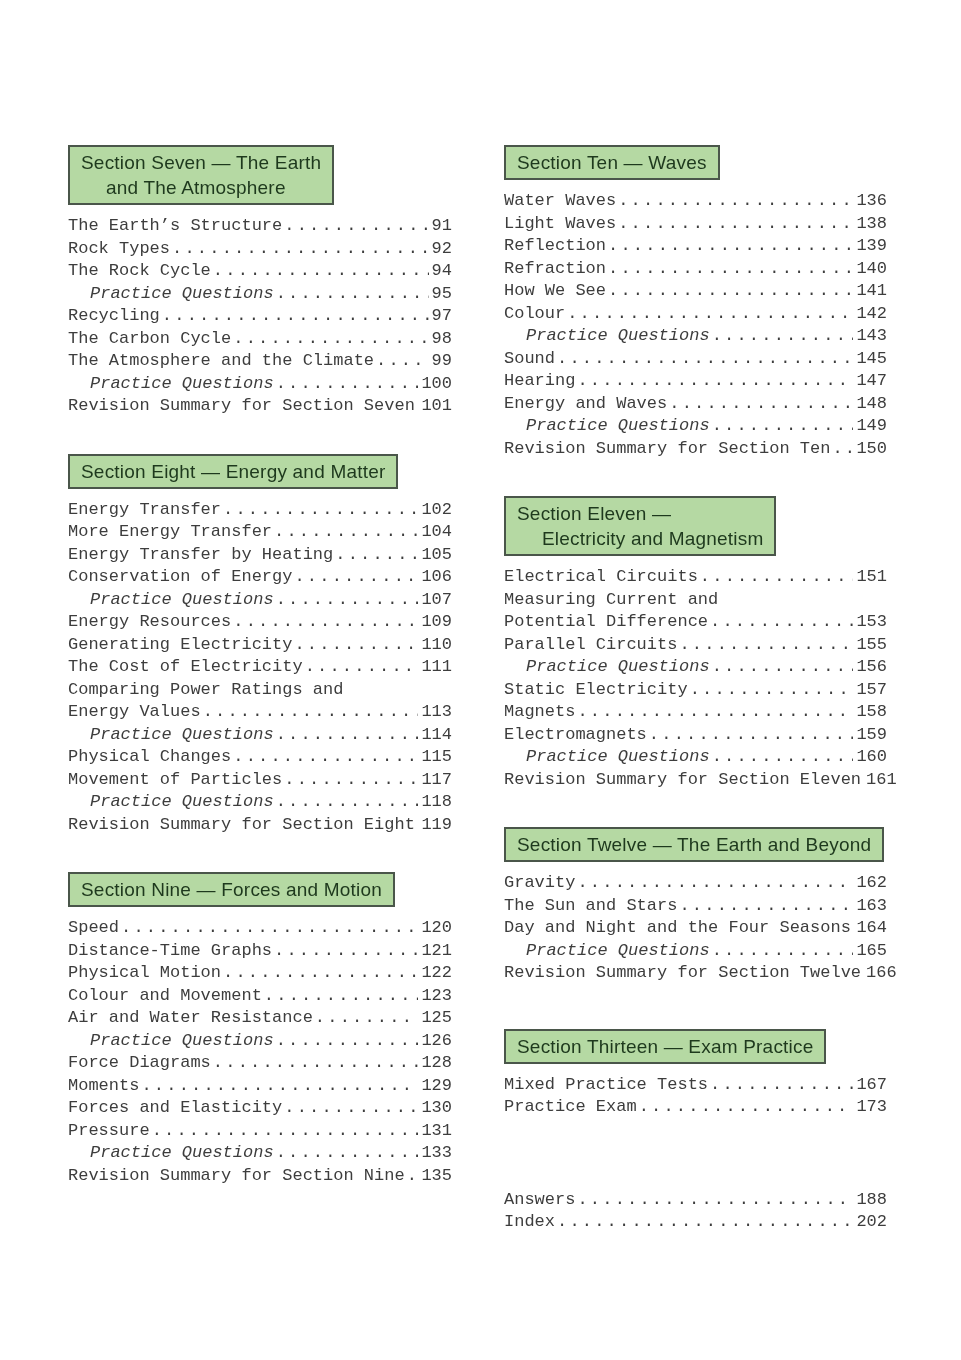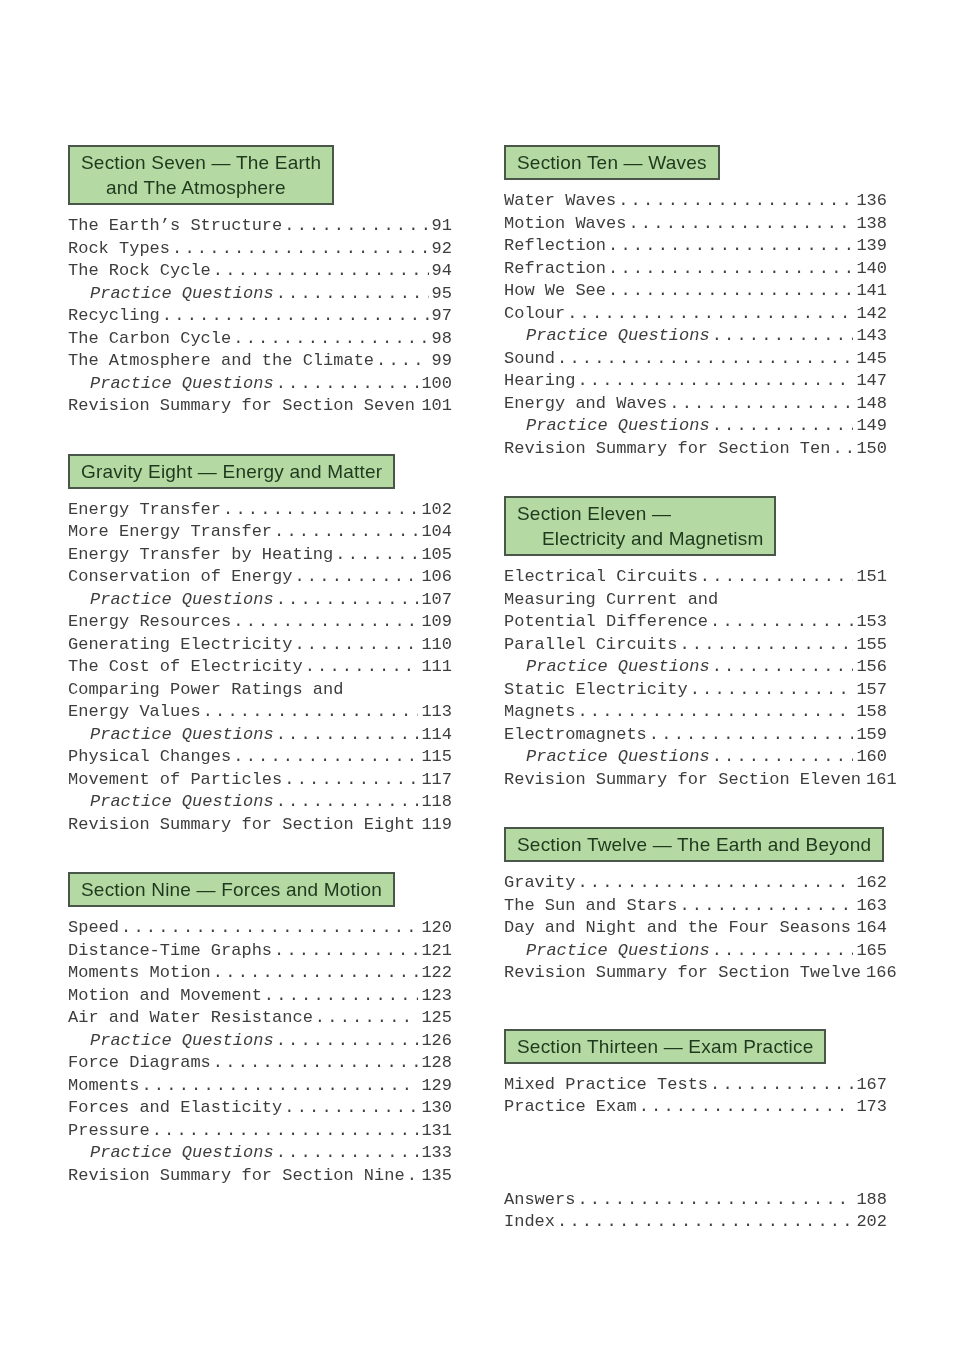--- a/index.html
+++ b/index.html
@@ -117,21 +117,21 @@
             <span class="toc-label">Practice Questions</span>
             <span class="dots"></span>
             <span class="toc-page-num">100</span>
           </div>
           <div class="toc-row">
             <span class="toc-label">Revision Summary for Section Seven</span>
             <span class="dots"></span>
             <span class="toc-page-num">101</span>
           </div>
         </div></section>
-      <section class="toc-section"><div class="section-header"><div class="header-line">Gravity Eight — Energy and Matter</div></div><div class="toc-list">
+      <section class="toc-section"><div class="section-header"><div class="header-line">Section Eight — Energy and Matter</div></div><div class="toc-list">
           <div class="toc-row">
             <span class="toc-label">Energy Transfer</span>
             <span class="dots"></span>
             <span class="toc-page-num">102</span>
           </div>
           <div class="toc-row">
             <span class="toc-label">More Energy Transfer</span>
             <span class="dots"></span>
             <span class="toc-page-num">104</span>
           </div>
@@ -204,26 +204,26 @@
             <span class="toc-label">Speed</span>
             <span class="dots"></span>
             <span class="toc-page-num">120</span>
           </div>
           <div class="toc-row">
             <span class="toc-label">Distance-Time Graphs</span>
             <span class="dots"></span>
             <span class="toc-page-num">121</span>
           </div>
           <div class="toc-row">
-            <span class="toc-label">Moments Motion</span>
+            <span class="toc-label">Physical Motion</span>
             <span class="dots"></span>
             <span class="toc-page-num">122</span>
           </div>
           <div class="toc-row">
-            <span class="toc-label">Motion and Movement</span>
+            <span class="toc-label">Colour and Movement</span>
             <span class="dots"></span>
             <span class="toc-page-num">123</span>
           </div>
           <div class="toc-row">
             <span class="toc-label">Air and Water Resistance</span>
             <span class="dots"></span>
             <span class="toc-page-num">125</span>
           </div>
           <div class="toc-row practice">
             <span class="toc-label">Practice Questions</span>
@@ -263,21 +263,21 @@
         </div></section>
     </div>
   <div class="col col-right">
       <section class="toc-section"><div class="section-header"><div class="header-line">Section Ten — Waves</div></div><div class="toc-list">
           <div class="toc-row">
             <span class="toc-label">Water Waves</span>
             <span class="dots"></span>
             <span class="toc-page-num">136</span>
           </div>
           <div class="toc-row">
-            <span class="toc-label">Motion Waves</span>
+            <span class="toc-label">Light Waves</span>
             <span class="dots"></span>
             <span class="toc-page-num">138</span>
           </div>
           <div class="toc-row">
             <span class="toc-label">Reflection</span>
             <span class="dots"></span>
             <span class="toc-page-num">139</span>
           </div>
           <div class="toc-row">
             <span class="toc-label">Refraction</span>

